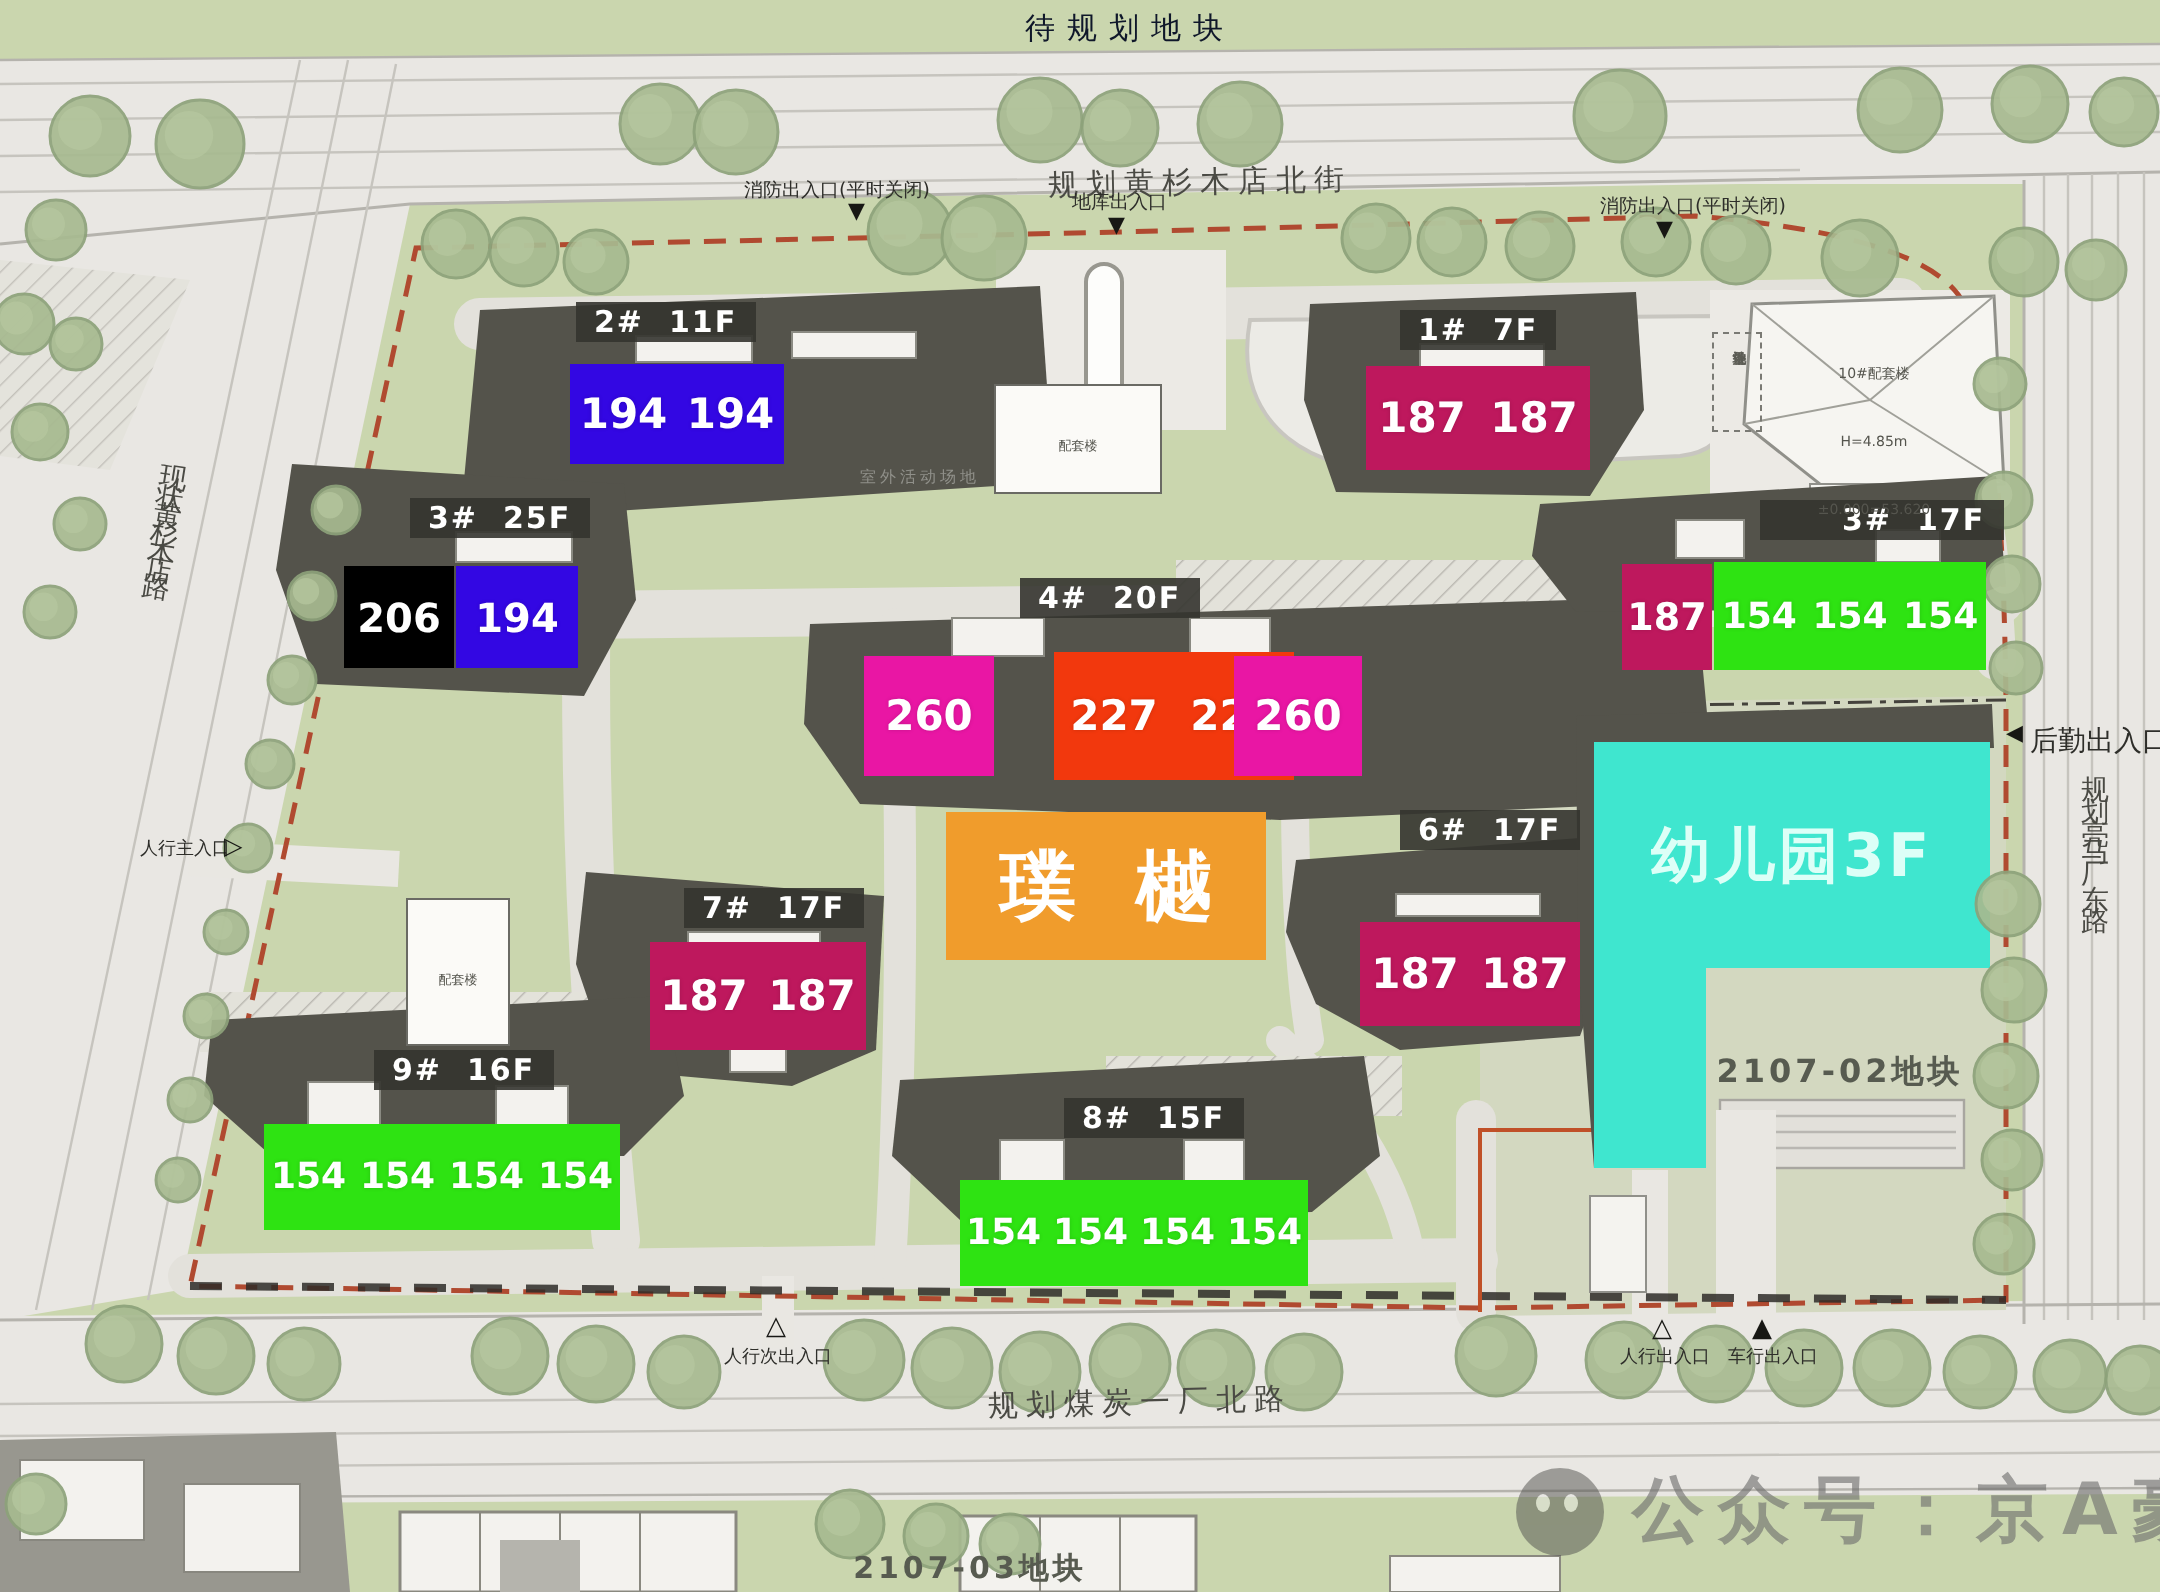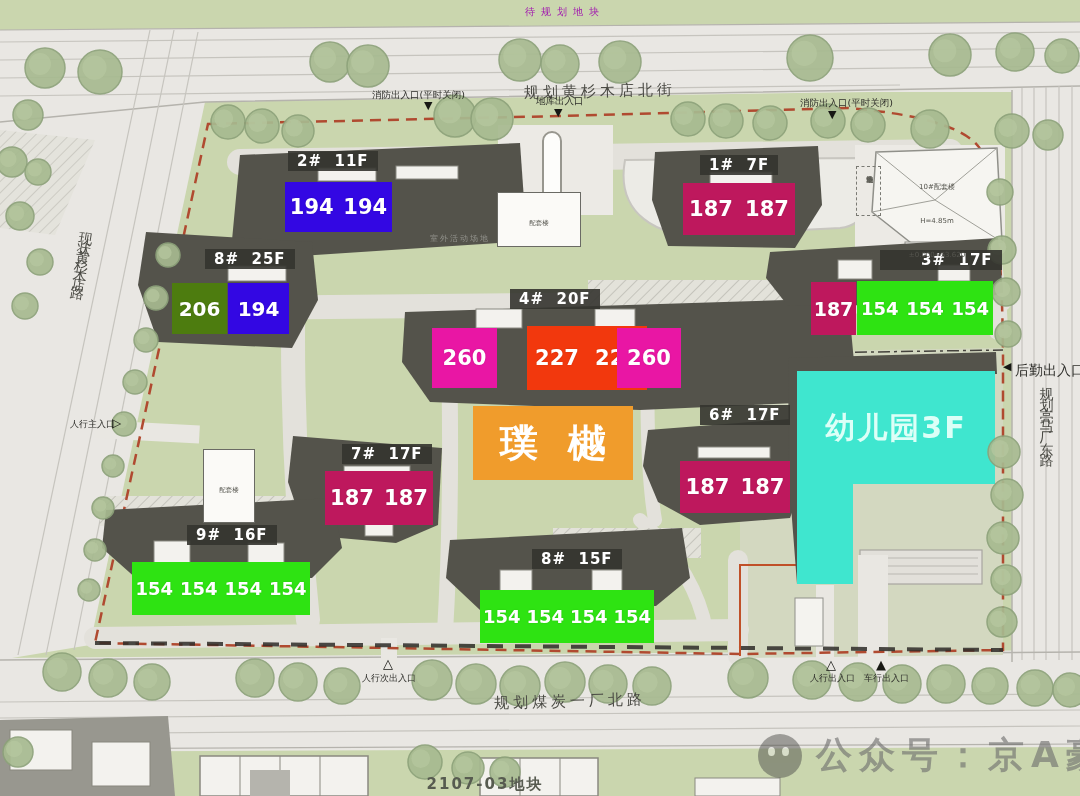--- a/index.html
+++ b/index.html
@@ -1,34 +1,34 @@
 <!DOCTYPE html>
 <html><head>
 <meta charset="utf-8">
 <style>
   html,body{margin:0;padding:0;background:#d8d6d2;}
   #canvas{position:relative;width:1080px;height:796px;overflow:hidden;
     font-family:"DejaVu Sans","Liberation Sans",sans-serif;background:#cad6ae;}
   #basemap{position:absolute;left:0;top:0;}
   .ov{position:absolute;white-space:pre;}
   
-  .parcel{color:#a21caf;font-size:10px;letter-spacing:6px;text-align:center;}
+  .parcel{color:#0f172a;font-size:15px;letter-spacing:6px;text-align:center;}
   .roadlbl{color:#4a4a44;font-size:15px;letter-spacing:4px;text-align:center;}
   .vroad{writing-mode:vertical-rl;text-orientation:upright;color:#4a4a44;font-size:14px;}
   .parcel-id{color:#575b50;font-size:16px;font-weight:bold;letter-spacing:2px;text-align:center;}
   
   .blabel{background:rgba(52,52,47,.9);color:#fff;font-weight:bold;font-size:15px;
     padding:1px 9px;letter-spacing:1px;}
   
   .ubox{display:flex;align-items:center;justify-content:space-around;
     color:#fff;font-weight:bold;font-size:21px;}
   .ubox span{text-shadow:0 0 2px rgba(0,0,0,.15);}
   .indigo{background:#3307e3;}
   .azure{background:#be185d;}
-  .orange{background:#4d7c0f;}
+  .orange{background:#000000;}
   .magenta{background:#e916a4;}
   .red{background:#f2380d;}
   .green{background:#2ee312;}
   .fs20{font-size:20px;} .fs19{font-size:19px;} .fs18{font-size:18px;}
   
   .brandbox{display:flex;align-items:center;justify-content:center;background:#f09c2c;
     color:#fff;font-weight:bold;font-size:38px;letter-spacing:30px;text-indent:30px;}
   .kglbl{color:#dcfff7;font-weight:bold;font-size:30px;letter-spacing:2px;text-align:center;}
   
   .ent{font-size:9.5px;color:#2e2e2a;letter-spacing:0px;}
@@ -365,36 +365,37 @@
         <circle cx="505" cy="772" r="15" fill="#a7ba90" stroke="#8da27a" stroke-width="1.5" opacity="0.92"></circle>
         <circle cx="501.25" cy="769" r="8.25" fill="#b7c8a0" opacity="0.7"></circle>
       </g>
 </svg>
 
 <div class="ov parcel" style="left:415px;top:5px;width:300px;">待规划地块</div>
 <div class="ov roadlbl" style="left:470px;top:82px;width:260px;transform:rotate(-1.2deg);">规划黄杉木店北街</div>
 <div class="ov roadlbl" style="left:430px;top:692px;width:280px;transform:rotate(-1.5deg);">规划煤炭一厂北路</div>
 <div class="ov vroad" style="left:58px;top:220px;height:280px;letter-spacing:9px;transform:rotate(9deg);">现状黄杉木店路</div>
 <div class="ov vroad" style="left:1038px;top:376px;height:250px;letter-spacing:11px;">规划亮马厂东路</div>
+<div class="ov parcel-id" style="left:835px;top:526px;width:170px;">2107-02地块</div>
 <div class="ov parcel-id" style="left:395px;top:775px;width:180px;font-size:15px;">2107-03地块</div>
 
 <div class="ov brandbox" style="left:473px;top:406px;width:160px;height:74px;">璞樾</div>
 <div class="ov kglbl" style="left:799px;top:408px;width:194px;">幼儿园3F</div>
 
 <div class="ov blabel" style="left:288px;top:151px;">2#  11F</div>
 <div class="ov ubox indigo" style="left:285px;top:182px;width:107px;height:50px;">
   <span>194</span><span>194</span>
 </div>
 
 <div class="ov blabel" style="left:700px;top:155px;">1#  7F</div>
 <div class="ov ubox azure" style="left:683px;top:183px;width:112px;height:52px;">
   <span>187</span><span>187</span>
 </div>
 
-<div class="ov blabel" style="left:205px;top:249px;">8#  25F</div>
+<div class="ov blabel" style="left:205px;top:249px;">3#  25F</div>
 <div class="ov ubox orange fs20" style="left:172px;top:283px;width:55px;height:51px;">
   <span>206</span>
 </div>
 <div class="ov ubox indigo fs20" style="left:228px;top:283px;width:61px;height:51px;">
   <span>194</span>
 </div>
 
 <div class="ov blabel" style="left:510px;top:289px;">4#  20F</div>
 <div class="ov ubox magenta" style="left:432px;top:328px;width:65px;height:60px;">
   <span>260</span>

